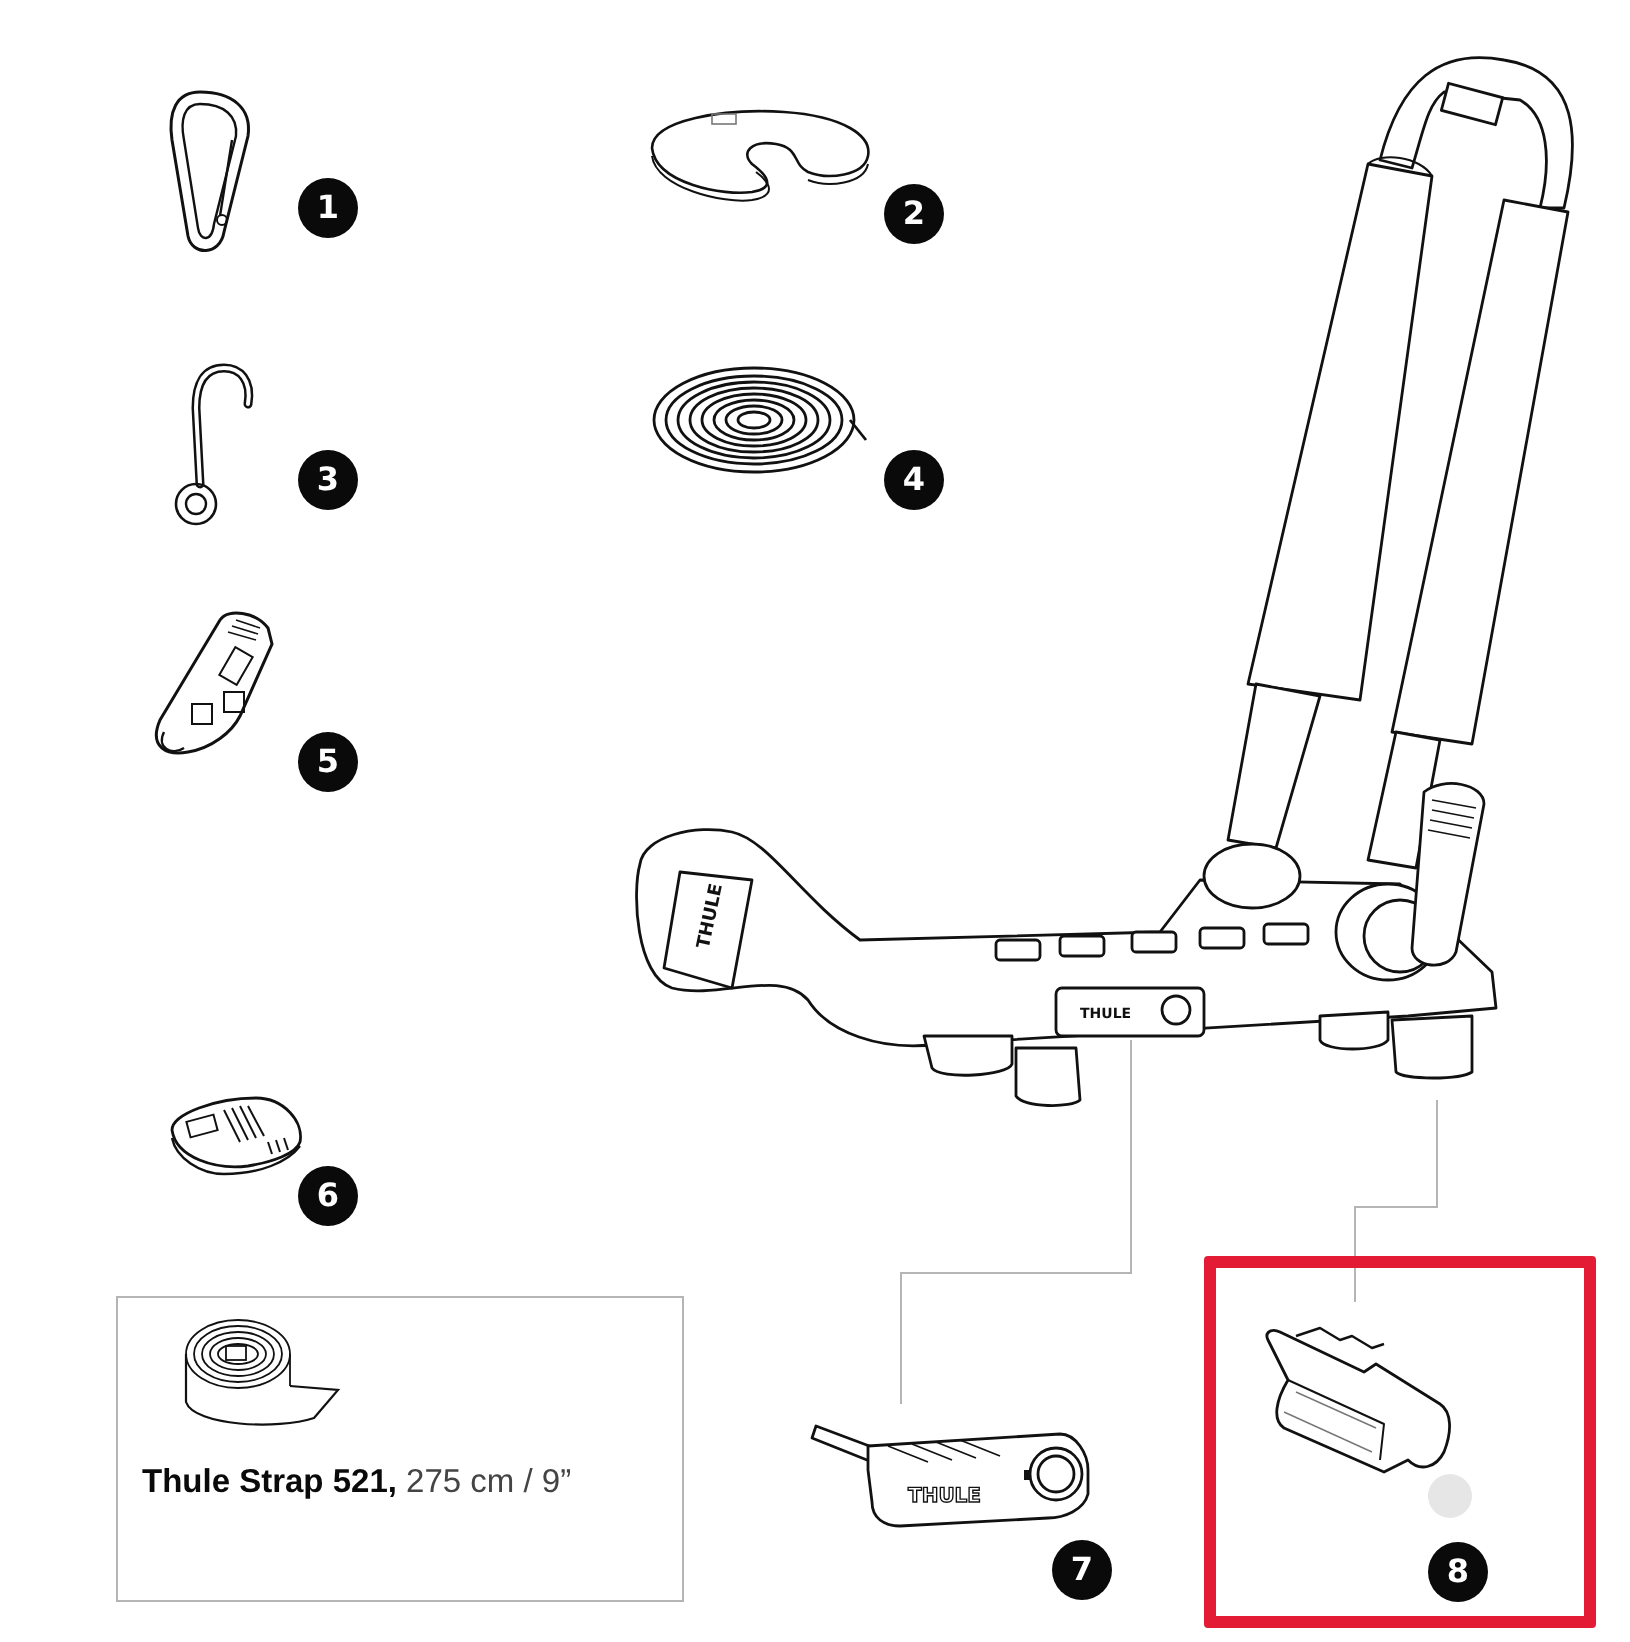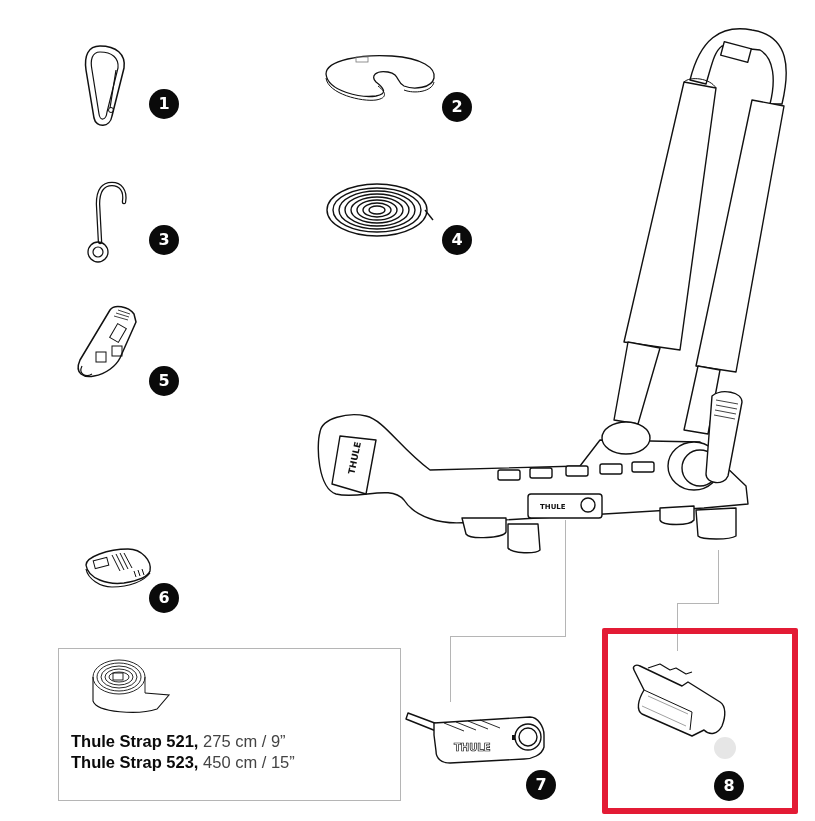--- a/index.html
+++ b/index.html
@@ -3,21 +3,21 @@
 <meta charset="utf-8">
 <style>
   html, body { margin:0; padding:0; background:#ffffff; }
   body { width:815px; height:821px; position:relative; overflow:hidden;
          font-family:"Liberation Sans", sans-serif; color:#111; }
   .abs { position:absolute; }
   svg.part { position:absolute; overflow:visible; }
   .badge { position:absolute; width:30px; height:30px; border-radius:50%;
            background:#0a0a0a; color:#fff; font-family:"DejaVu Sans", sans-serif;
            font-weight:bold; font-size:16px; line-height:30px; text-align:center; }
-  .strap-box { position:absolute; left:58px; top:648px; width:343px; height:153px;
+  .strap-box { position:absolute; left:58px; top:648px; width:284px; height:153px;
                border:1px solid #b5b5b5; box-sizing:border-box; background:#fff; }
   .strap-lines { position:absolute; left:12px; top:82px; font-size:16.5px; line-height:21px;
                  color:#111; white-space:nowrap; }
   .strap-line b { font-weight:bold; color:#0a0a0a; }
   .strap-line span.spec { color:#444; font-weight:normal; }
   .highlight { position:absolute; left:602px; top:628px; width:196px; height:186px;
                border:6px solid #e31b35; box-sizing:border-box; border-radius:2px; }
   .conn { position:absolute; background:#b5b5b5; }
 </style>
 </head>
@@ -100,21 +100,20 @@
       <ellipse cx="30" cy="22" rx="18" ry="11"></ellipse>
       <ellipse cx="30" cy="22" rx="14" ry="8"></ellipse>
       <ellipse cx="30" cy="22" rx="10" ry="5"></ellipse>
       <rect x="24" y="18" width="10" height="7"></rect>
       <path d="M4 22 L4 46 C8 58 50 60 68 54 L80 40 L56 38" stroke-width="1.1"></path>
       <path d="M56 22 L56 38"></path>
     </g>
   </svg>
   <div class="strap-lines">
     <div class="strap-line"><b>Thule Strap 521,</b><span class="spec"> 275 cm / 9”</span></div>
-    <div class="strap-line"><b>Thule Strap 523,</b><span class="spec"> 450 cm / 15”</span></div>
   </div>
 </div>
 
 <svg class="part" style="left:0;top:0" width="815" height="821" viewBox="0 0 815 821">
   <g fill="#fff" stroke="#111" stroke-width="1.4" stroke-linejoin="round">
 
     <path d="M690 80 C700 40 720 24 752 30 C790 36 790 70 782 104 L770 104 C776 80 774 58 760 50 L722 46 C714 52 712 64 706 84 Z"></path>
     <rect x="722" y="45" width="28" height="14" transform="rotate(15 736 52)"></rect>
 
     <path d="M684 82 L716 88 L680 350 L624 342 Z"></path>

